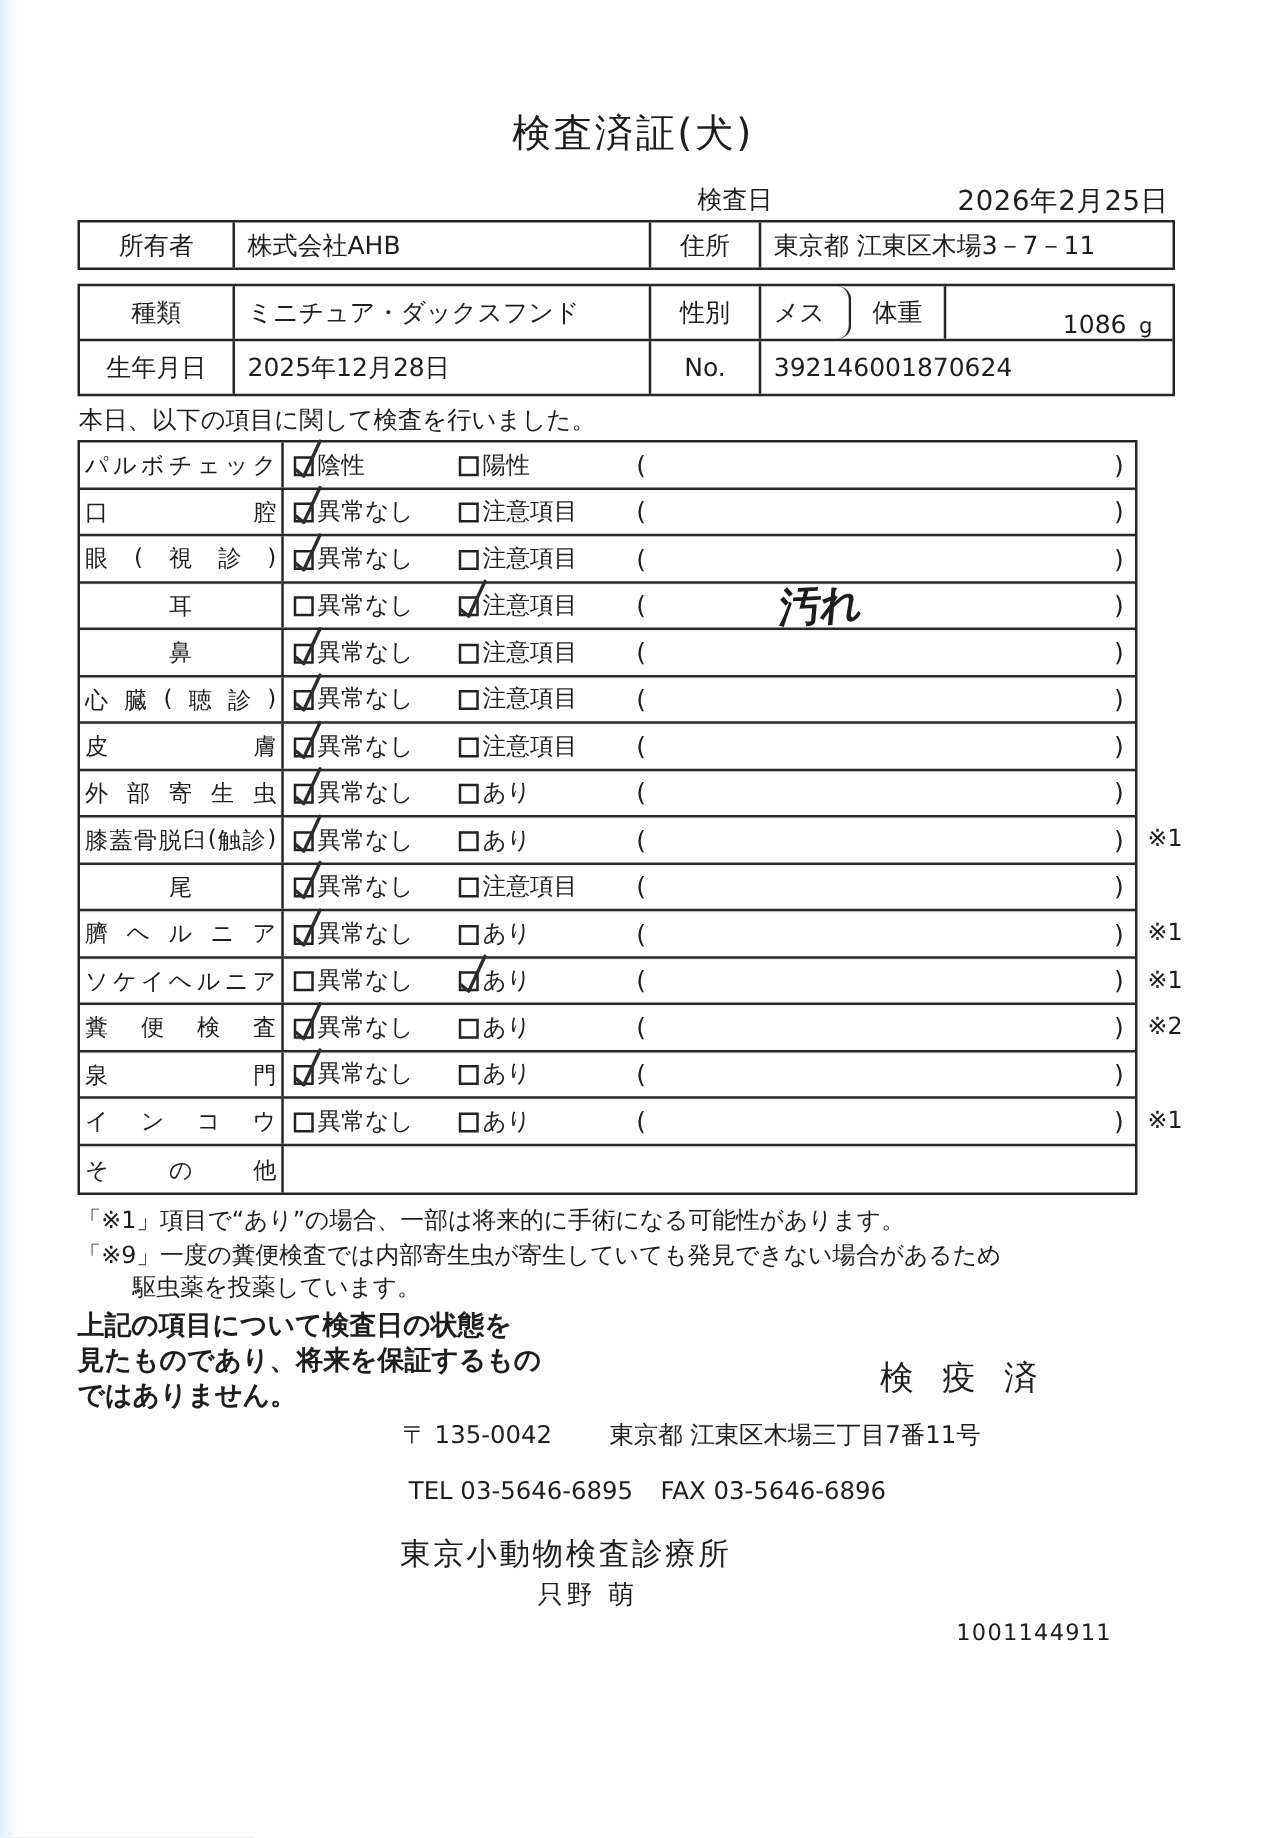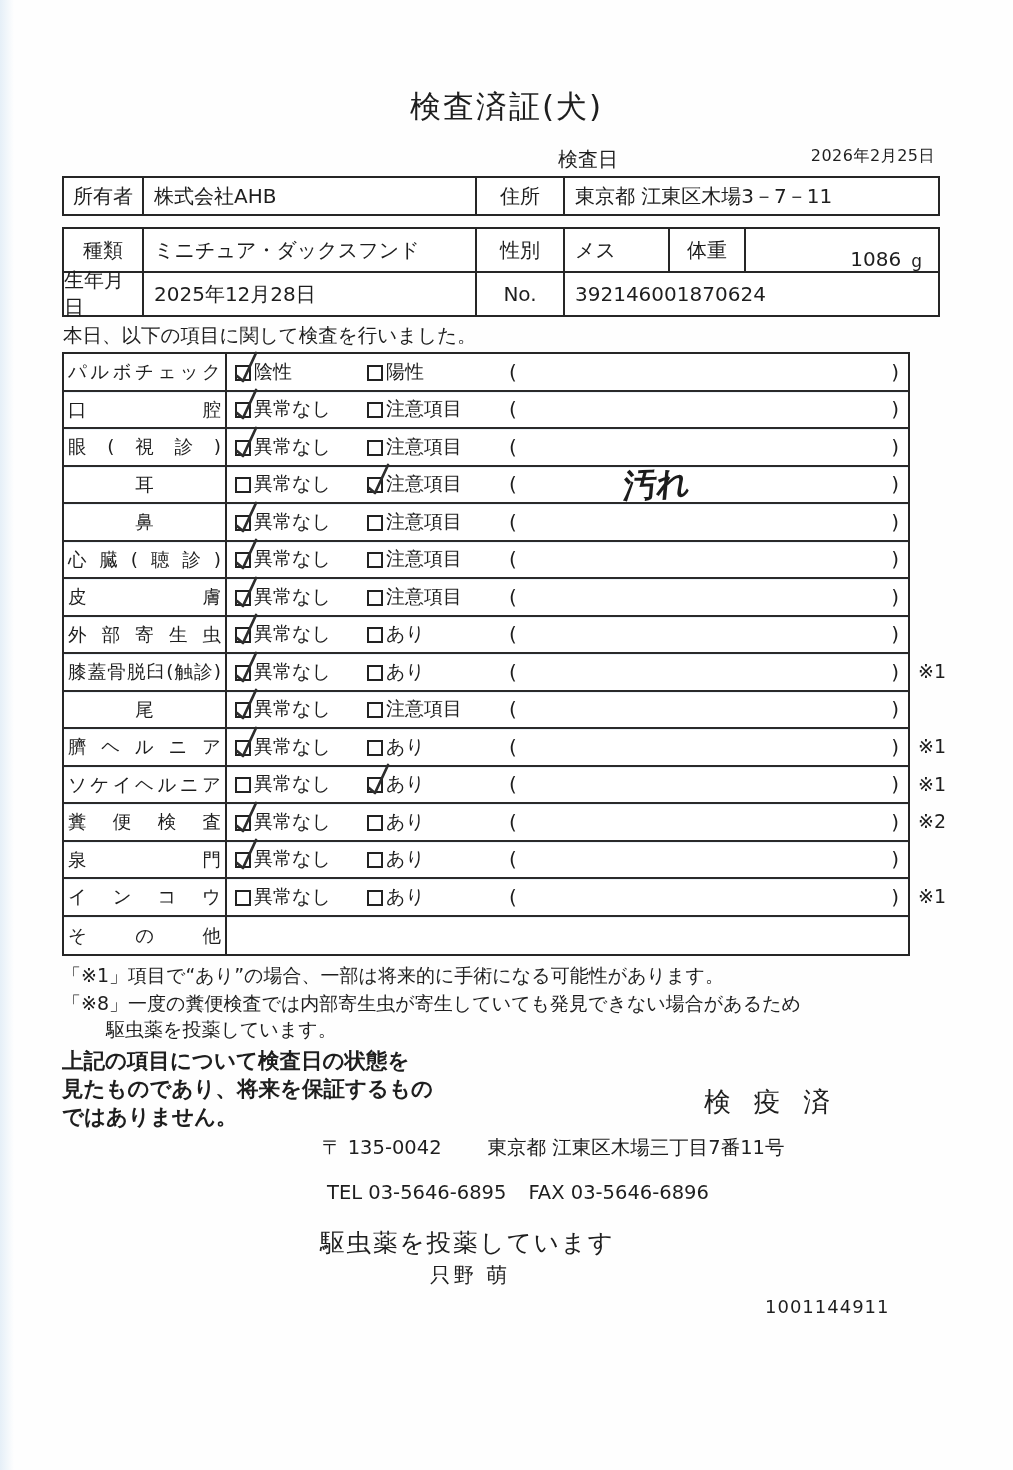--- a/index.html
+++ b/index.html
@@ -11,34 +11,34 @@
   }
   .page::before{ 
     content:"";position:absolute;left:0;top:0;width:14px;height:100%;
     background:linear-gradient(90deg,rgba(165,200,230,0.28),rgba(165,200,230,0));
     pointer-events:none;
   }
   .abs{position:absolute;}
   
   .t-title{left:0;top:86px;width:100%;text-align:center;font-size:31px;font-weight:normal;letter-spacing:2px;}
   .insp-label{left:558px;top:146px;font-size:20px;}
-  .insp-date{right:78px;top:146px;font-size:16px;letter-spacing:0.5px;text-align:center;}
+  .insp-date{right:78px;top:146px;font-size:22px;letter-spacing:0.5px;text-align:center;}
   
   .itable{left:62px;width:878px;border:2px solid #262626;box-sizing:border-box;background:#fff;}
   .tablea{top:176px;height:40px;display:flex;}
   .tableb{top:227px;height:90px;}
   .irow{display:flex;height:44px;box-sizing:border-box;}
   .irow.first{border-bottom:2px solid #262626;}
   .irow.second{height:42px;}
   .icell{display:flex;align-items:center;box-sizing:border-box;font-size:20px;}
   .icell.lab{justify-content:center;border-right:2px solid #262626;}
   .icell.val{padding-left:10px;border-right:2px solid #262626;}
   .icell.last{border-right:none;flex:1;}
-  .w-lab1{width:80px;}.w-val1{width:333px;}.w-lab2{width:88px;}
-  .w-sex{width:105px;}.w-wlab{width:76px;}
+  .w-lab1{width:124px;}.w-val1{width:333px;}.w-lab2{width:88px;}
+  .w-sex{width:72px;border-radius:11px;}.w-wlab{width:76px;}
   .wcell{justify-content:flex-end;padding-right:16px;gap:10px;align-items:flex-end;}
   .wunit{font-size:17px;}
   
   .intro{left:63px;top:322px;font-size:19.5px;}
   
   .cwrap{left:62px;top:352px;width:940px;}
   .ctable{width:848px;border:2px solid #262626;box-sizing:border-box;background:#fff;}
   .crow{display:flex;height:37.5px;border-bottom:2px solid #2a2a2a;box-sizing:border-box;
         box-shadow:0 1px 0 rgba(130,175,215,0.15);}
   .crow:last-child{border-bottom:none;box-shadow:none;}
@@ -484,38 +484,38 @@
     <div class="remarks" id="remarks">
         <div class="remark" style="top: 308px;">※1</div>
         <div class="remark" style="top: 383px;">※1</div>
         <div class="remark" style="top: 420.5px;">※1</div>
         <div class="remark" style="top: 458px;">※2</div>
         <div class="remark" style="top: 533px;">※1</div>
       </div>
   </div>
 
   <div class="abs fn1">「※1」項目で“あり”の場合、一部は将来的に手術になる可能性があります。</div>
-  <div class="abs fn2a">「※8」一度の糞便検査では内部寄生虫が寄生していても発見できない場合があるため</div>
+  <div class="abs fn2a">「※9」一度の糞便検査では内部寄生虫が寄生していても発見できない場合があるため</div>
   <div class="abs fn2b">駆虫薬を投薬しています。</div>
 
   <div class="abs disc">
     <div>上記の項目について検査日の状態を</div>
     <div>見たものであり、将来を保証するもの</div>
     <div>ではありません。</div>
   </div>
 
   <div class="abs stamp">検 疫 済</div>
 
   <div class="abs addrline">
     <span>〒 135-0042</span>
     <span>東京都 江東区木場三丁目7番11号</span>
   </div>
 
   <div class="abs telline">
     <span>TEL 03-5646-6895</span>
     <span>FAX 03-5646-6896</span>
   </div>
 
-  <div class="abs clinic">駆虫薬を投薬しています</div>
+  <div class="abs clinic">東京小動物検査診療所</div>
   <div class="abs vet">只野 萌</div>
   <div class="abs serial">1001144911</div>
 
 </div>
 
 </body></html>

